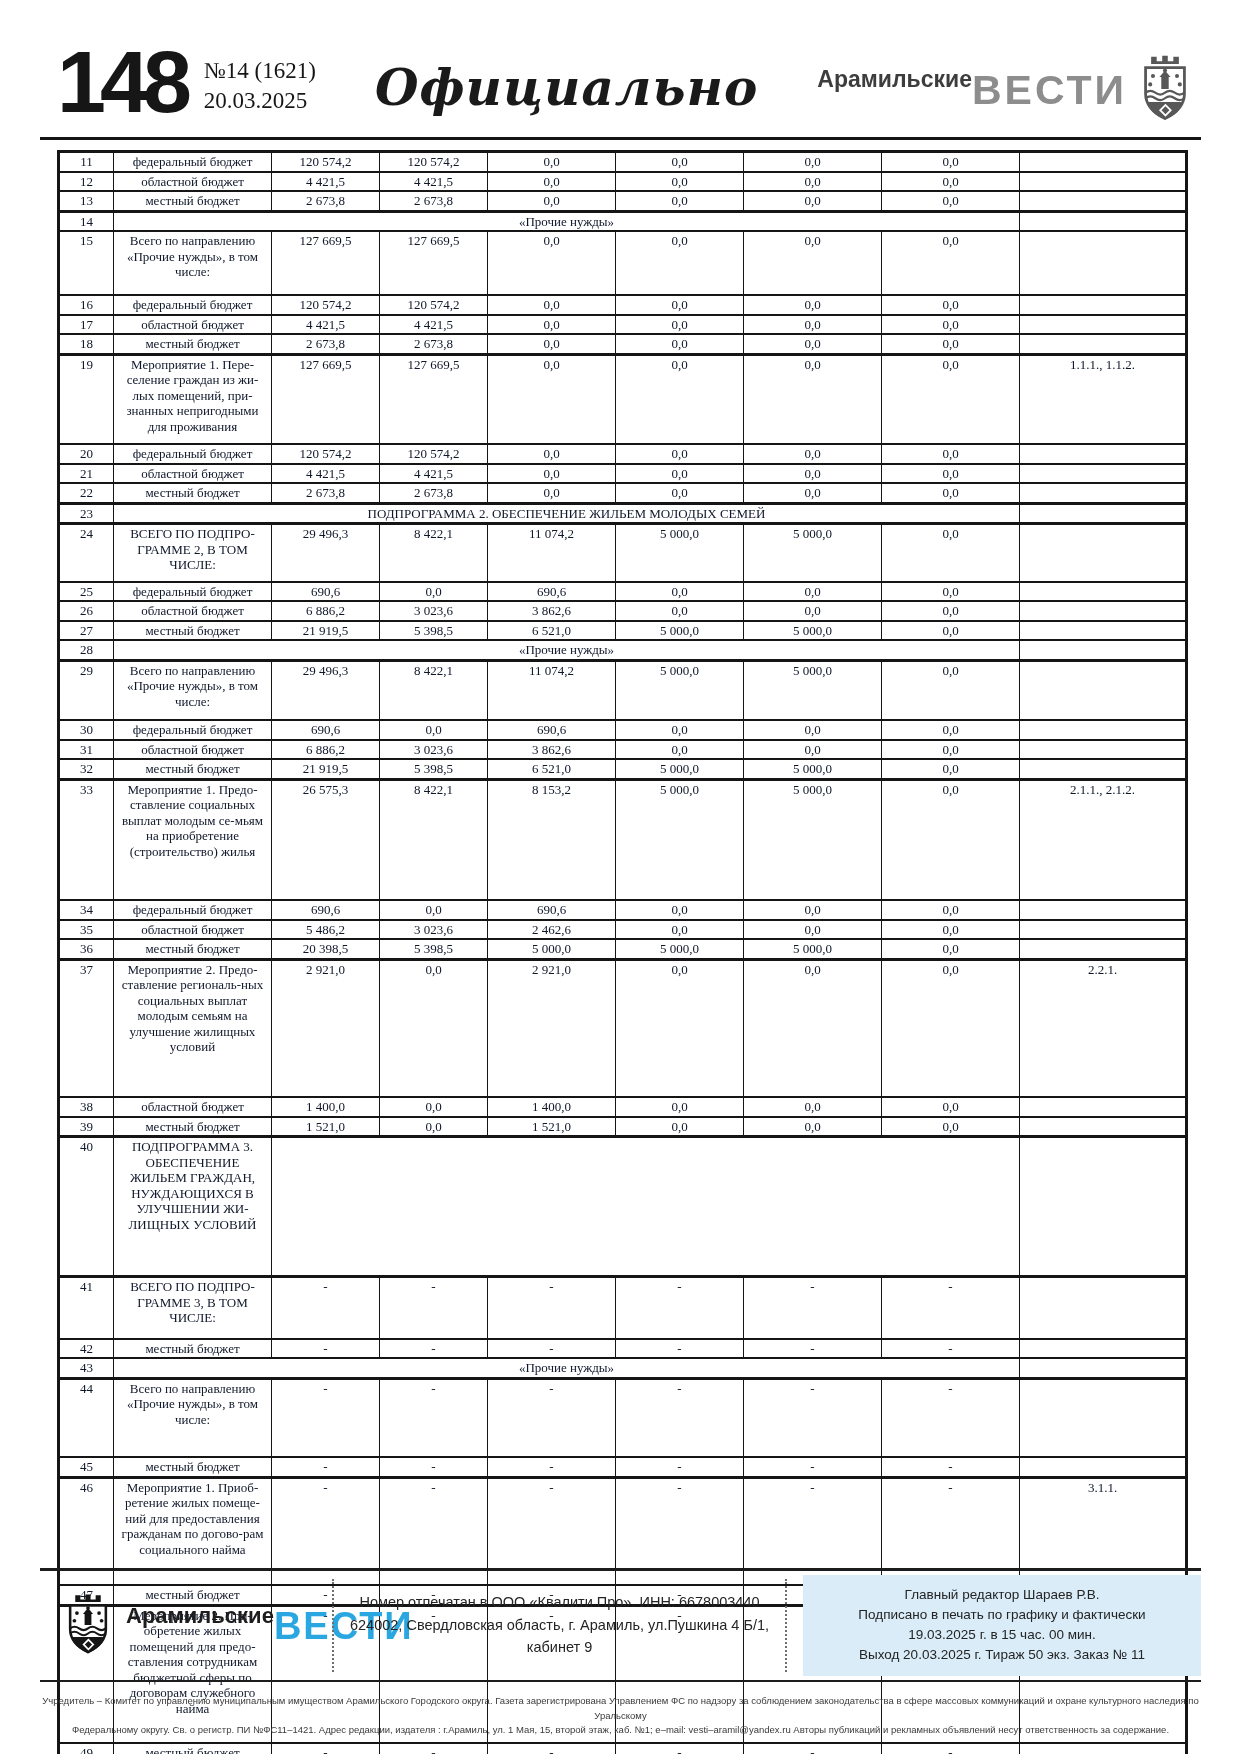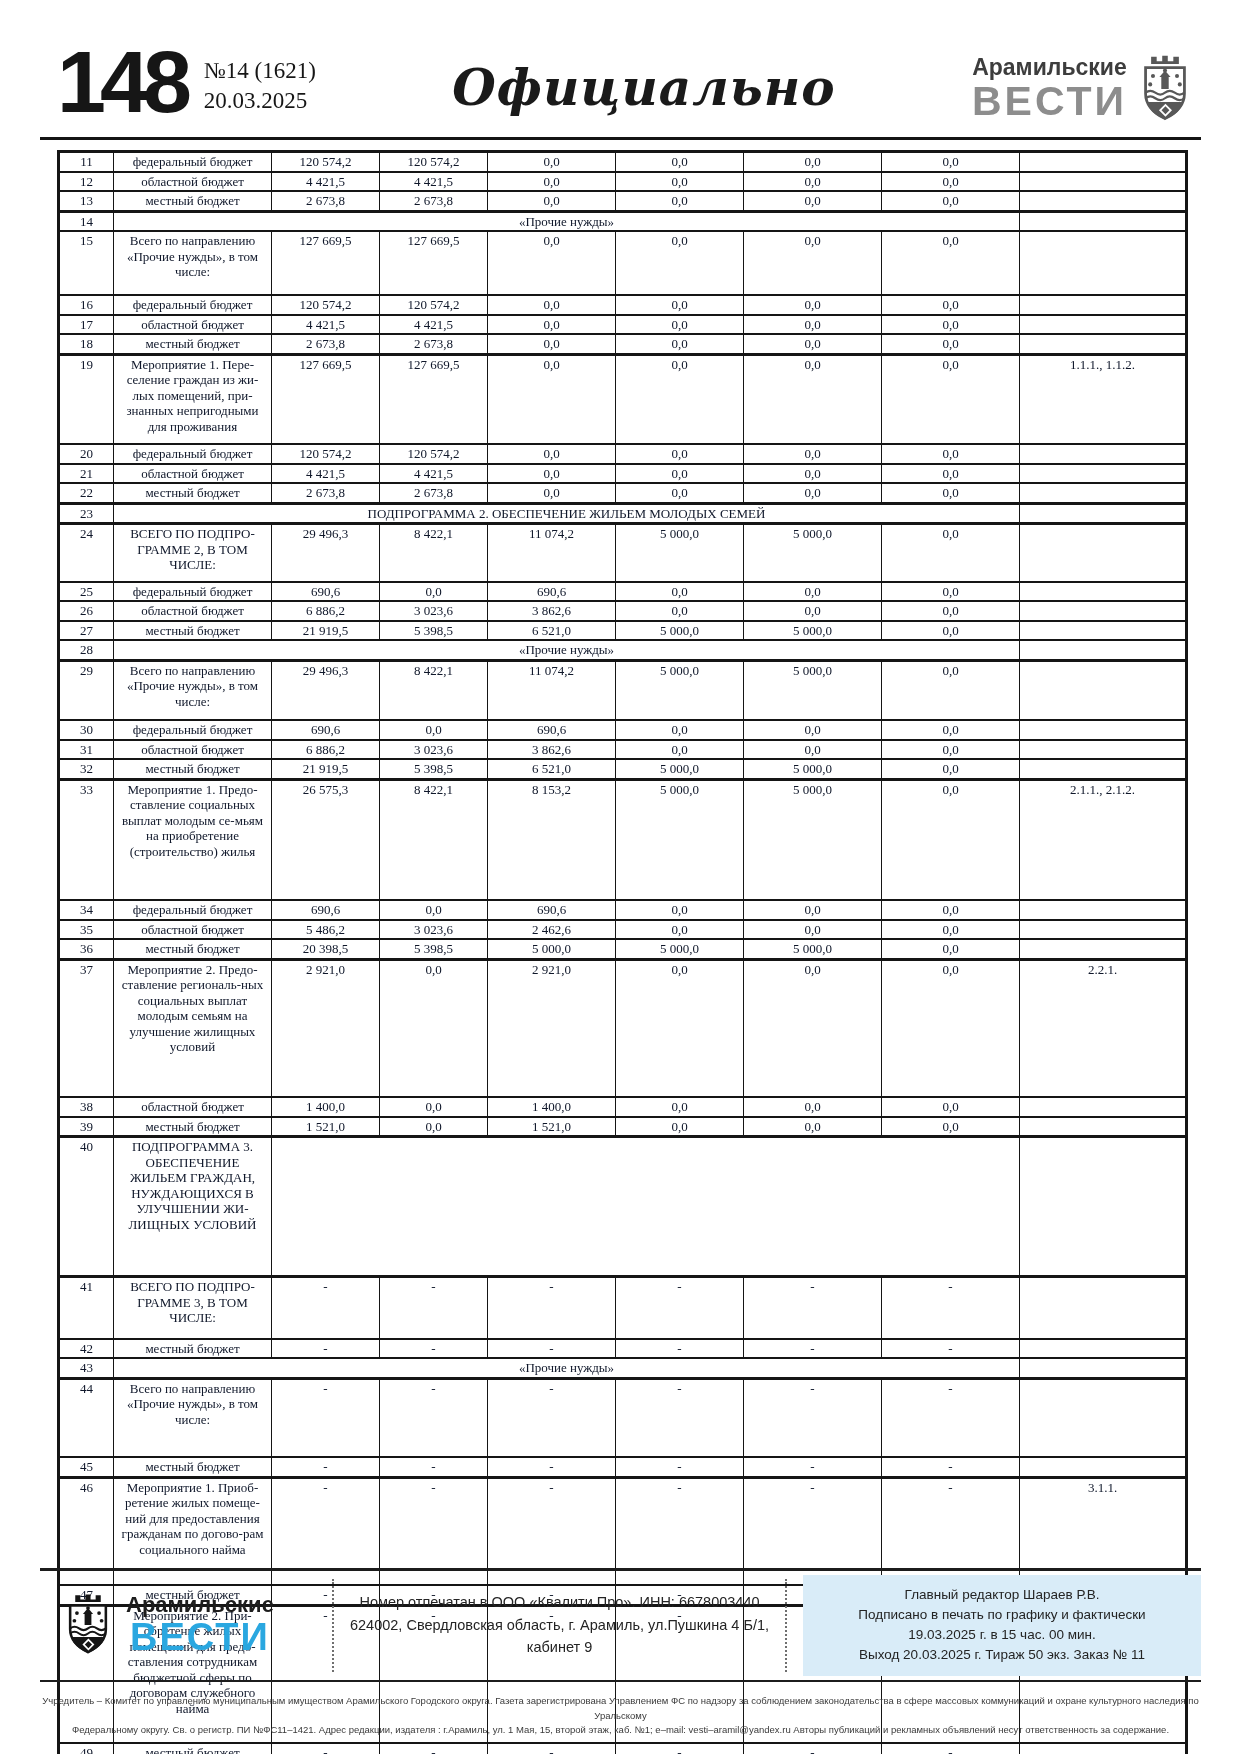--- a/index.html
+++ b/index.html
@@ -7,21 +7,21 @@
         font-family:"Liberation Serif",serif;color:#111;overflow:hidden;}
 
   
   .hdr{position:absolute;top:46px;left:57px;right:48px;display:flex;align-items:flex-start;}
   .pagenum{font-family:"Liberation Sans",sans-serif;font-weight:bold;font-size:88px;
            line-height:0.82;letter-spacing:-6px;color:#161616;text-align:right;}
   .issue{margin-left:18px;margin-top:10px;font-size:23px;line-height:1.3;color:#161616;}
   .section-title{flex:1;text-align:center;font-family:"DejaVu Serif",serif;font-style:italic;
                  font-weight:600;font-size:50px;margin-top:12px;color:#1a1a1a;letter-spacing:1px;}
   .hdr-brand{display:flex;align-items:center;gap:10px;margin-top:6px;}
-  .brand-words{display:flex;flex-direction:column;align-items:center;line-height:1;}
+  .brand-words{display:flex;flex-direction:row;line-height:1;}
   .hdr-brand .b-top{font-family:"Liberation Sans",sans-serif;font-weight:bold;font-size:23px;color:#3d3d3d;}
   .hdr-brand .b-bot{font-family:"Liberation Sans",sans-serif;font-weight:bold;font-size:41px;
                     letter-spacing:3px;color:#8d8d8d;margin-top:2px;}
   .hdr-rule{position:absolute;top:137px;left:40px;right:40px;height:3px;background:#141414;}
 
   
   table.budget{position:absolute;top:150px;left:57px;width:1128px;border-collapse:collapse;
                table-layout:fixed;font-size:13px;line-height:15.5px;color:#0f172a;}
   table.budget td{border-left:1.5px solid #151515;border-right:1.5px solid #151515;
                   border-top:2px solid #151515;border-bottom:2px solid #151515;

